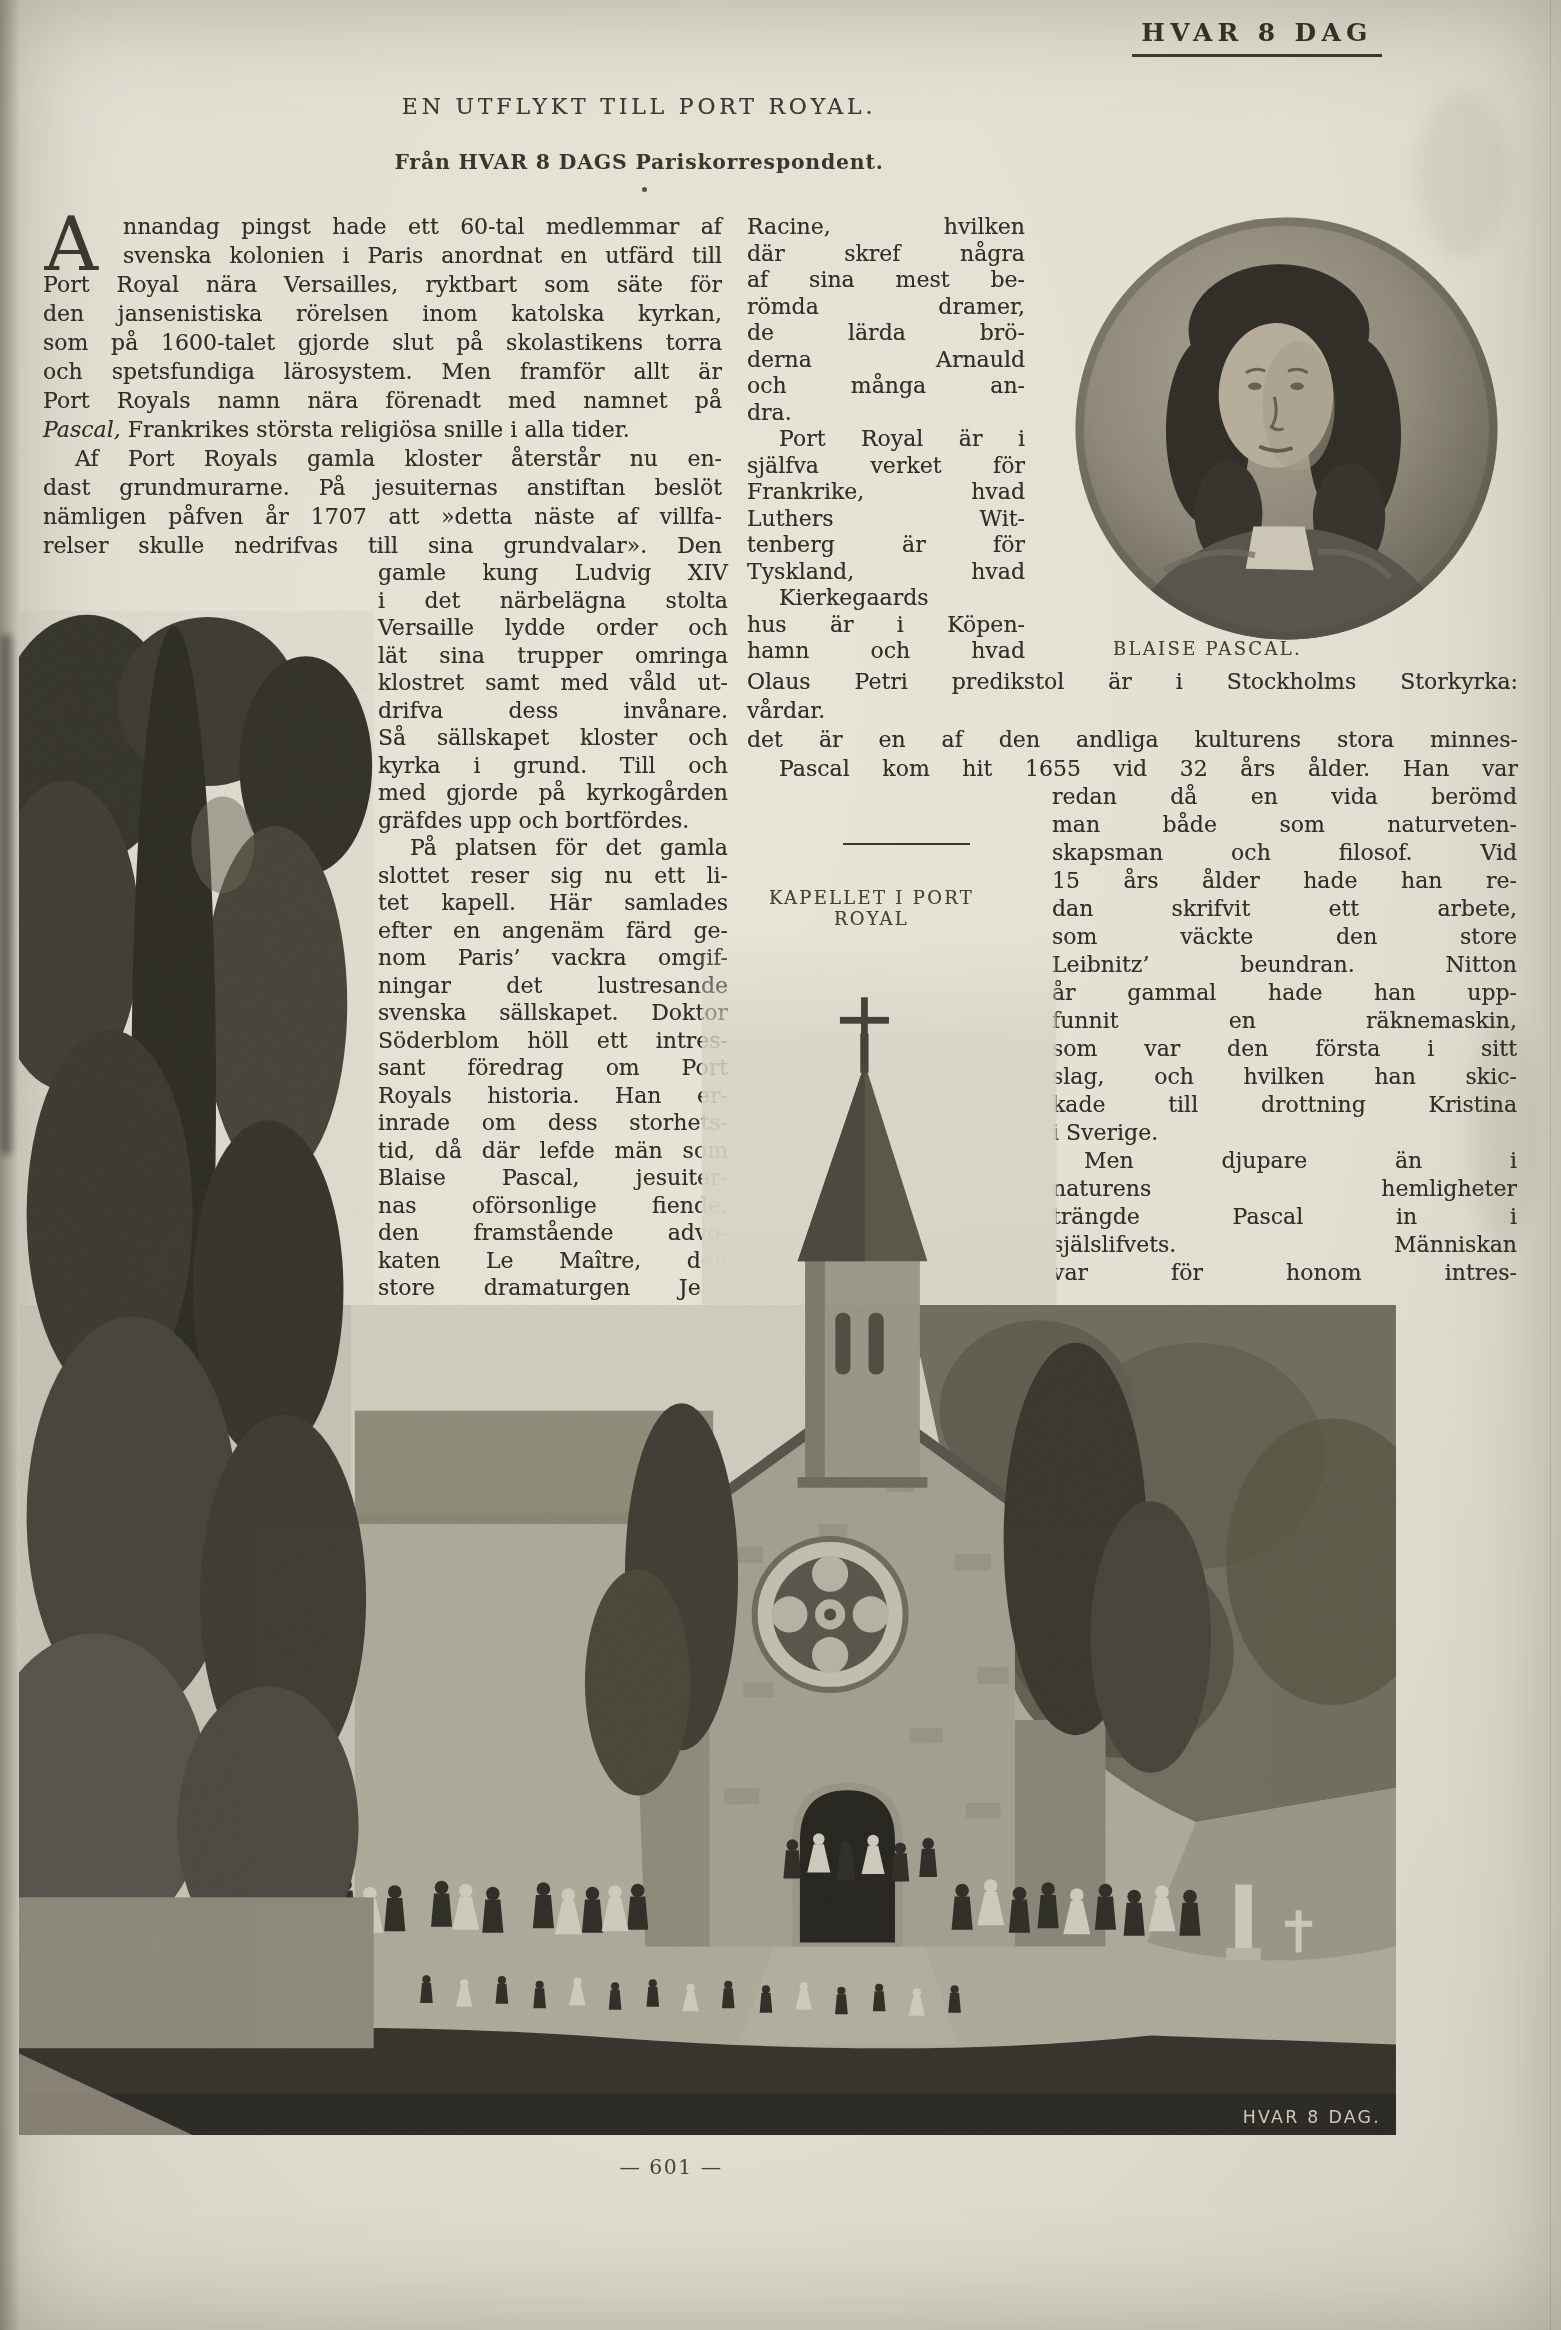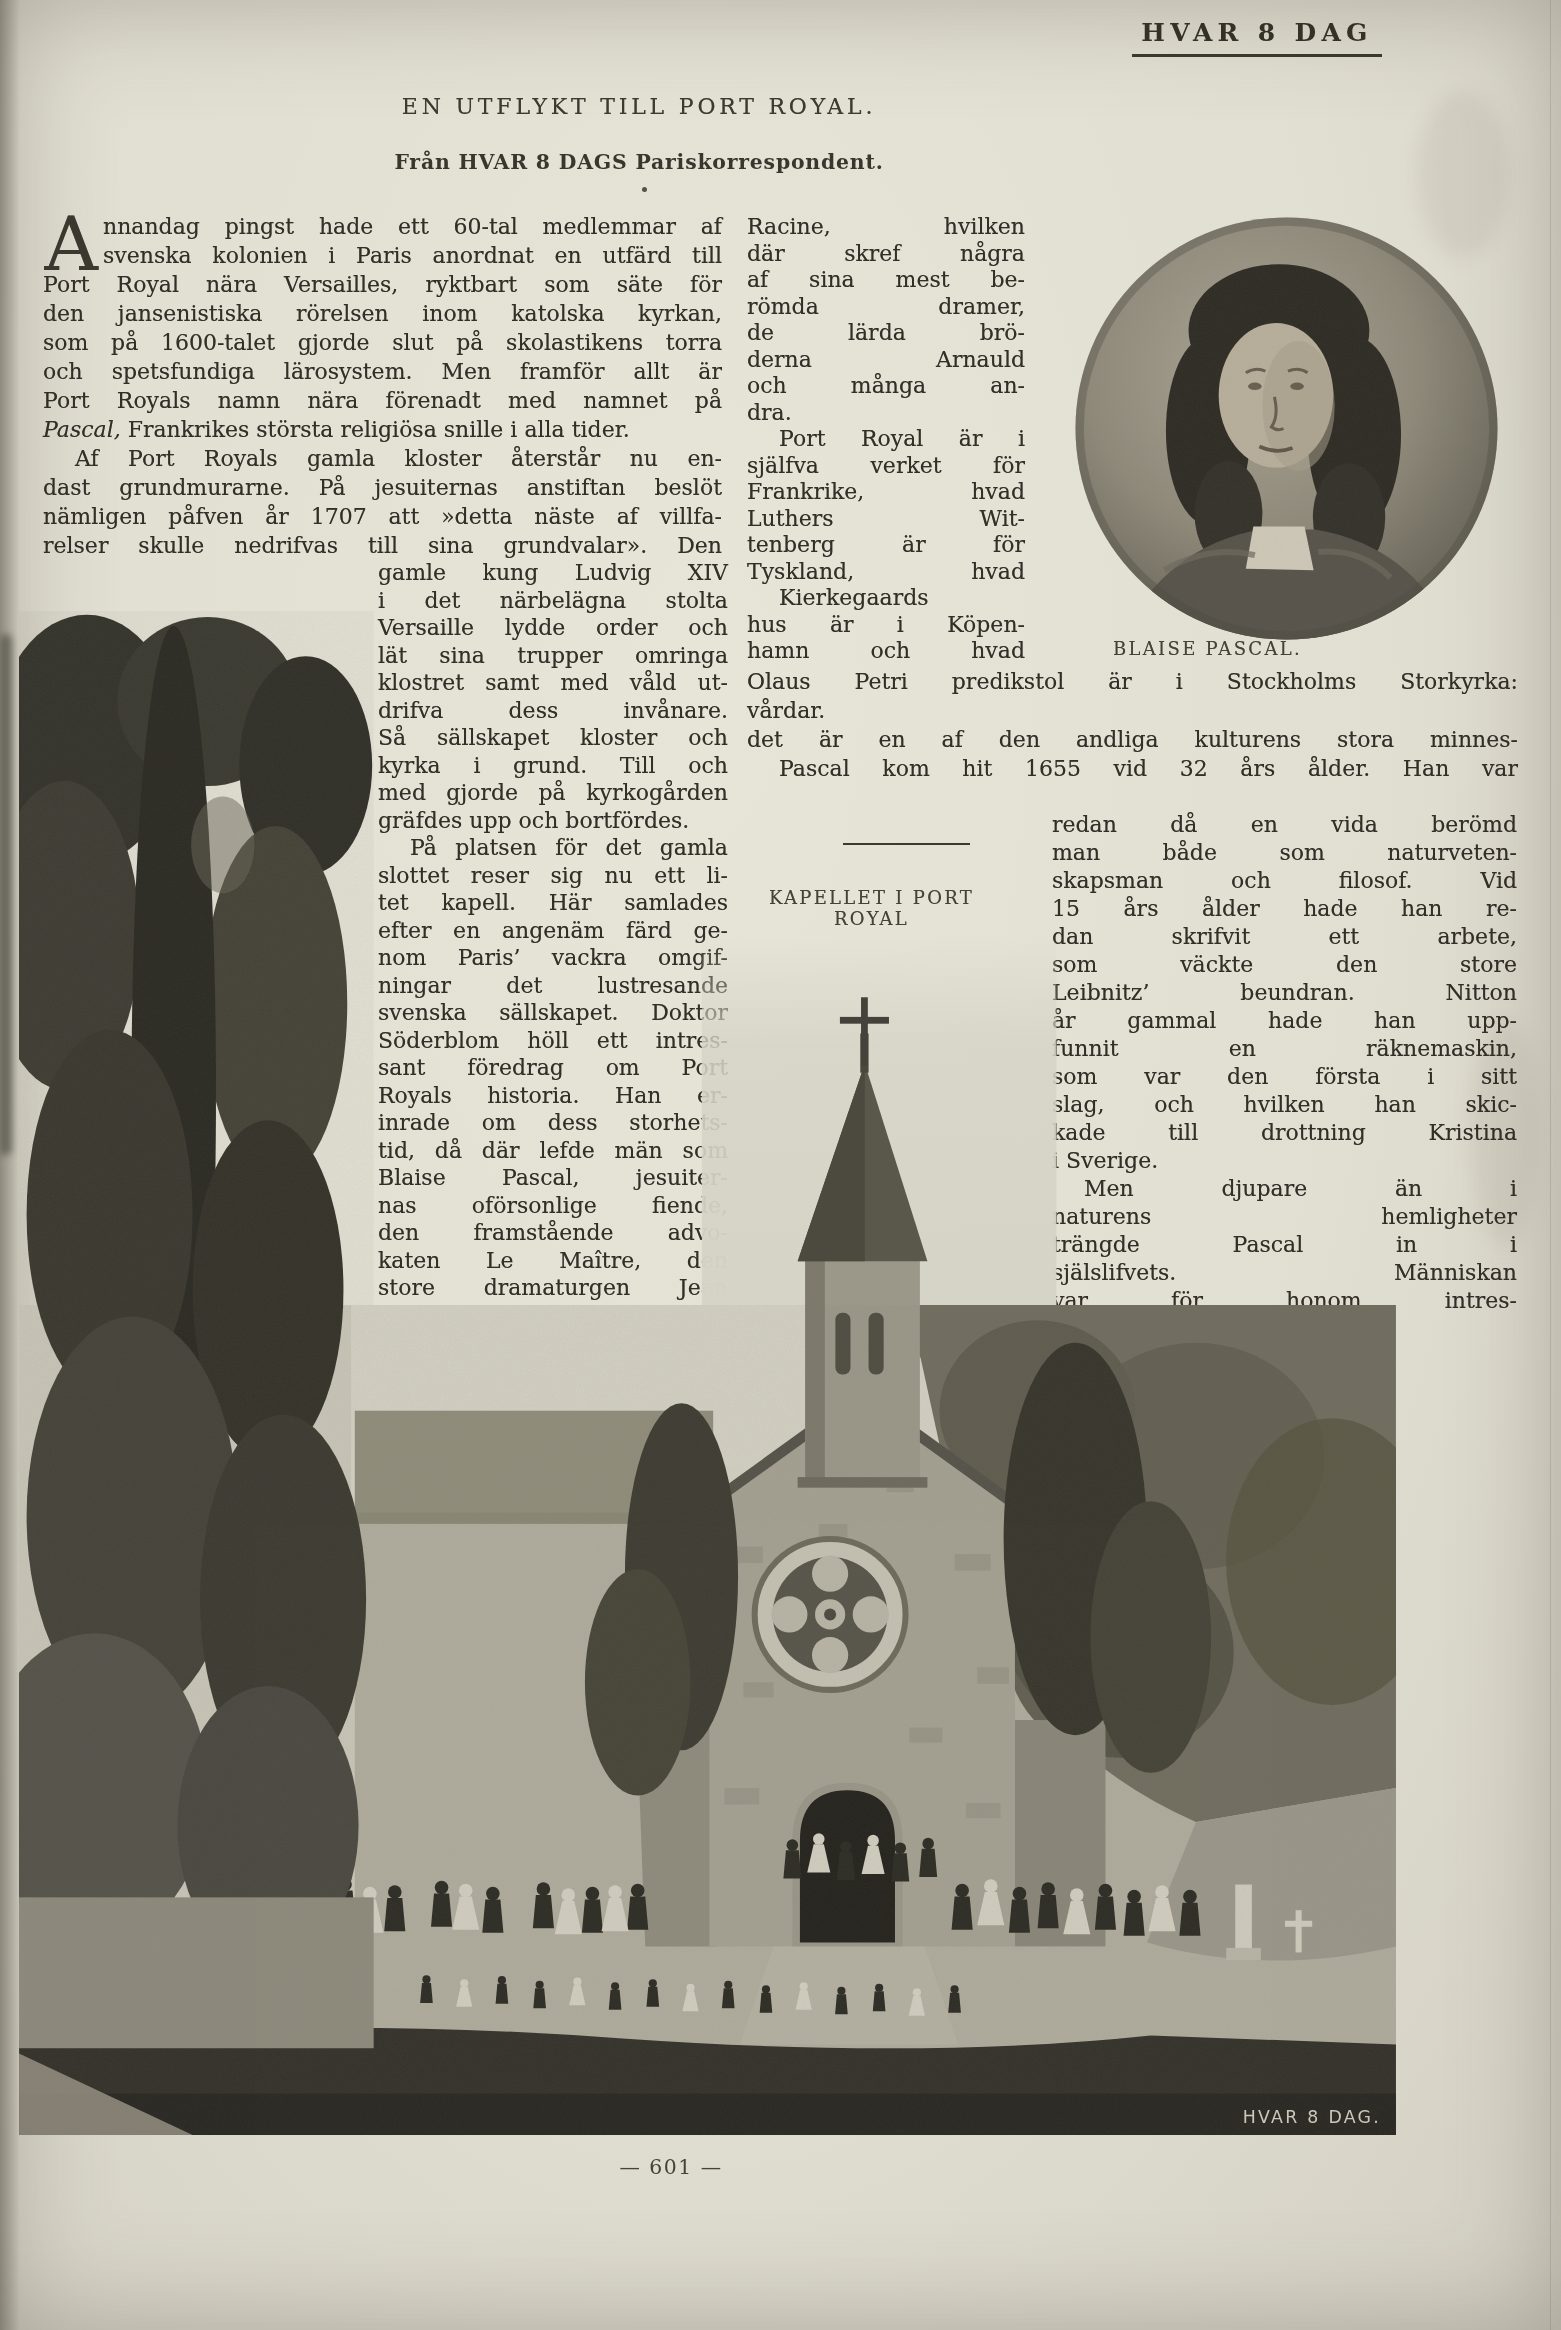--- a/index.html
+++ b/index.html
@@ -23,28 +23,28 @@
     font-size:22px;letter-spacing:3.8px;color:#3e3a32;font-weight:400;text-shadow:0 0 0.5px rgba(62,58,50,.6);}
   .subtitle{position:absolute;left:228px;top:150px;width:822px;text-align:center;
     font-size:20.4px;font-weight:bold;letter-spacing:0.8px;color:#3a362e;}
   .sub-dot{position:absolute;left:642px;top:187px;width:5.3px;height:5.3px;border-radius:50%;background:#565246;}
 
   .col{position:absolute;font-size:22px;text-shadow:0 0 0.5px rgba(51,47,40,.5);}
   .left-wide{left:43px;top:212px;width:679px;line-height:29px;}
   .left-narrow{left:378px;top:559px;width:350px;line-height:27.5px;}
   .right-top{left:747px;top:214px;width:278px;line-height:26.5px;}
   .right-wide{left:747px;top:667px;width:771px;line-height:29px;}
-  .right-bottom{left:1052px;top:783px;width:465px;line-height:28px;margin-top:28px;}
+  .right-bottom{left:1052px;top:783px;width:465px;line-height:28px;}
 
   .line{text-align:justify;text-align-last:justify;}
   .line.end{text-align-last:left;}
   .line.ind{text-indent:32px;}
 
   .dropcap{position:absolute;left:1.5px;top:1.5px;font-size:74px;line-height:60px;color:#3b382f;}
-  .dc-lines{margin-left:60px;}
+  .dc-lines{margin-left:80px;}
 
   .separator{position:absolute;left:843px;top:843px;width:127px;height:2.3px;background:#3c3931;}
   .caption{position:absolute;text-align:center;font-size:18px;letter-spacing:2.3px;color:#454238;
     text-shadow:0 0 0.5px rgba(69,66,56,.5);}
   .pascal-caption{left:1068px;top:638px;width:279px;}
   .chapel-caption{left:745px;top:887px;width:253px;z-index:5;}
 
   .portrait{position:absolute;left:1074px;top:216px;}
   .photo{position:absolute;left:19px;top:611px;}
 

